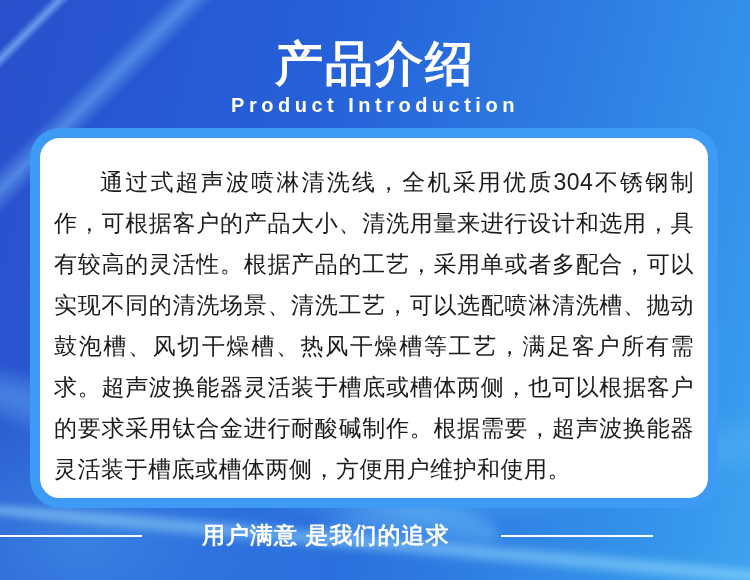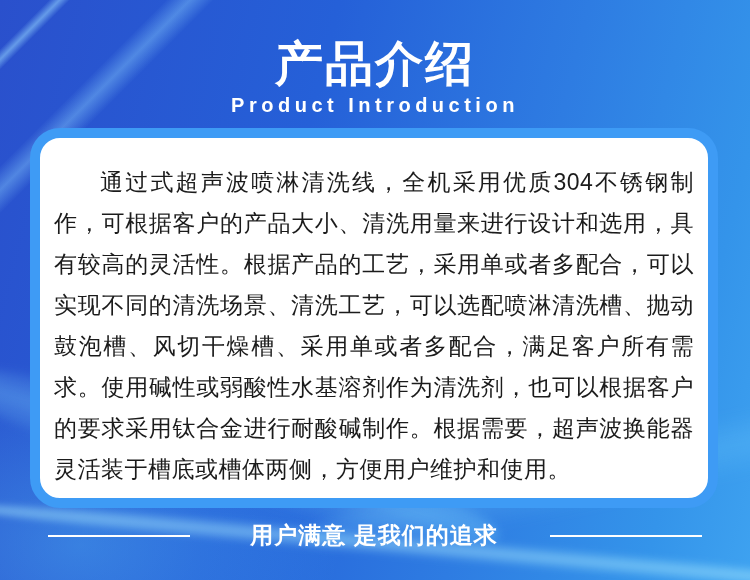--- a/index.html
+++ b/index.html
@@ -85,21 +85,21 @@
   .paragraph{
     font-size:23px;line-height:41px;
     color:var(--body-text);
     text-align:justify;
     text-indent:2em;
     letter-spacing:.5px;
   }
   
   .footer{
     position:absolute;left:0;right:0;top:520px;
-    display:flex;align-items:center;justify-content:center;
+    display:flex;align-items:center;
   }
   .rule{height:2px;background:#ffffff;flex:0 0 auto;}
   .rule-left{width:142px;margin-right:60px;}
   .rule-right{width:152px;margin-left:52px;}
   .slogan{
     font-size:23px;font-weight:bold;
     color:#ffffff;letter-spacing:1px;
     white-space:nowrap;
   }
 </style>
@@ -114,21 +114,21 @@
   <div class="deco band-1"></div>
   <div class="deco band-2"></div>
   <div class="deco band-3"></div>
 
   <header class="header">
     <h1 class="title">产品介绍</h1>
     <div class="subtitle">Product Introduction</div>
   </header>
 
   <section class="card">
-    <p class="paragraph">通过式超声波喷淋清洗线，全机采用优质304不锈钢制作，可根据客户的产品大小、清洗用量来进行设计和选用，具有较高的灵活性。根据产品的工艺，采用单或者多配合，可以实现不同的清洗场景、清洗工艺，可以选配喷淋清洗槽、抛动鼓泡槽、风切干燥槽、采用单或者多配合，满足客户所有需求。使用碱性或弱酸性水基溶剂作为清洗剂，也可以根据客户的要求采用钛合金进行耐酸碱制作。根据需要，超声波换能器灵活装于槽底或槽体两侧，方便用户维护和使用。</p>
+    <p class="paragraph">通过式超声波喷淋清洗线，全机采用优质304不锈钢制作，可根据客户的产品大小、清洗用量来进行设计和选用，具有较高的灵活性。根据产品的工艺，采用单或者多配合，可以实现不同的清洗场景、清洗工艺，可以选配喷淋清洗槽、抛动鼓泡槽、风切干燥槽、热风干燥槽等工艺，满足客户所有需求。超声波换能器灵活装于槽底或槽体两侧，也可以根据客户的要求采用钛合金进行耐酸碱制作。根据需要，超声波换能器灵活装于槽底或槽体两侧，方便用户维护和使用。</p>
   </section>
 
   <footer class="footer">
     <span class="rule rule-left"></span>
     <span class="slogan">用户满意 是我们的追求</span>
     <span class="rule rule-right"></span>
   </footer>
 
 </div>
 

